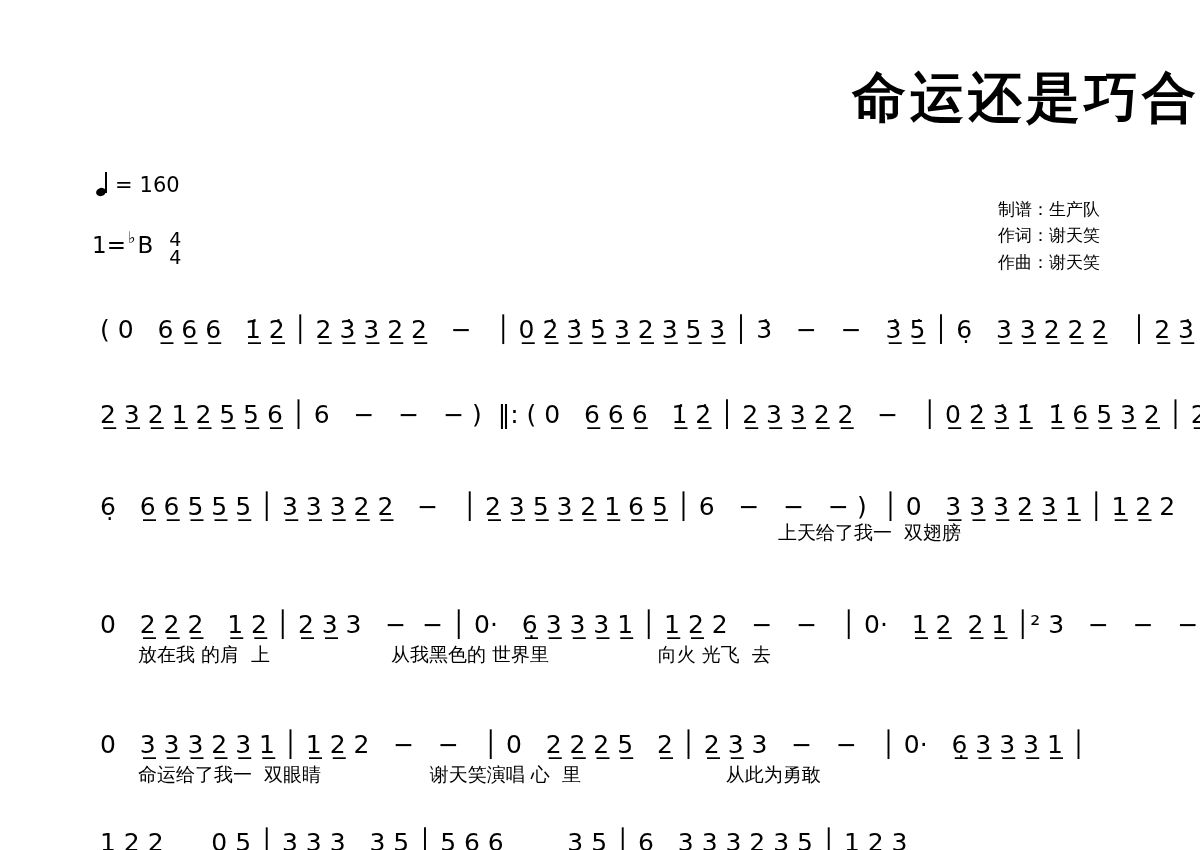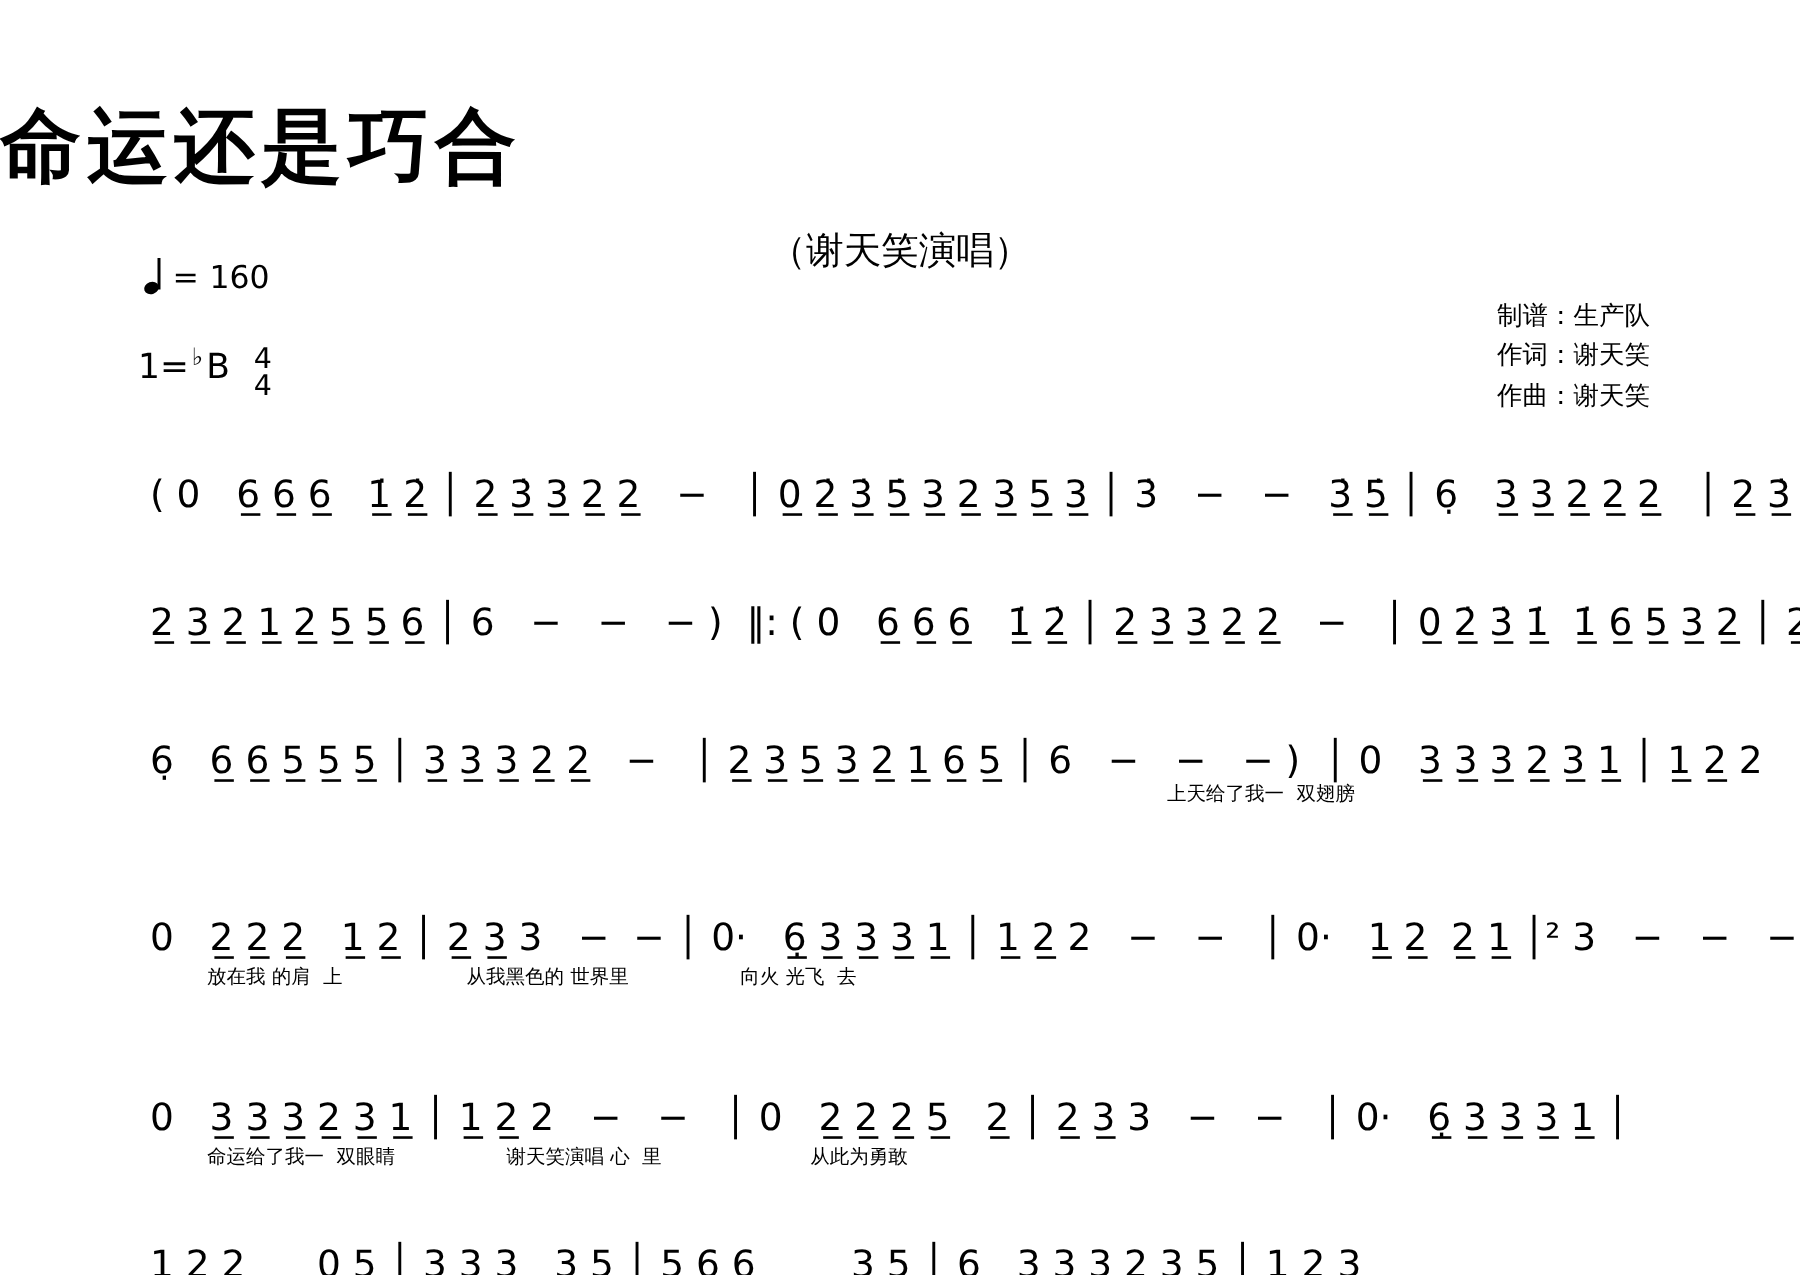--- a/index.html
+++ b/index.html
@@ -21,21 +21,21 @@
     width: 1200px;
     height: 850px;
     background: #fff;
   }
   
   .title {
     position: absolute;
     top: 62px;
     left: 0;
     width: 1200px;
-    text-align: left;
+    text-align: right;
     font-family: "DejaVu Sans", sans-serif;
     font-weight: bold;
     font-size: 54px;
     letter-spacing: 4px;
     color: #000;
   }
   .subtitle {
     position: absolute;
     top: 150px;
     left: 0;
@@ -103,21 +103,21 @@
     top: -2px;
   }
   .meter .num { display: block; }
   .meter .den { display: block; }
   
   .credits {
     position: absolute;
     right: 100px;
     top: 198px;
     text-align: left;
-    font-family: Liberation Serif, serif;
+    font-family: Liberation Mono, monospace;
     font-size: 17px;
     line-height: 1.55;
     color: #000;
   }
   
   .system {
     position: absolute;
     left: 0;
     width: 1200px;
   }
@@ -127,32 +127,31 @@
     width: 1010px;
     font-family: "DejaVu Sans", sans-serif;
     font-size: 25px;
     white-space: pre;
     letter-spacing: 0px;
     color: #000;
   }
   .lyrics {
     position: absolute;
     font-family: "DejaVu Sans", sans-serif;
-    font-size: 13px;
+    font-size: 19px;
     white-space: pre;
     color: #000;
   }
 </style>
 </head>
 <body>
 
 <div class="sheet">
 
   <div class="title">命运还是巧合</div>
-  <div class="subtitle">（谢天笑演唱）</div>
 
   <div class="tempo">
     <span class="quarter-note">
       <span class="head"></span>
         <span class="stem"></span>
     </span>
     <span>=</span>
     <span>160</span>
   </div>
 

